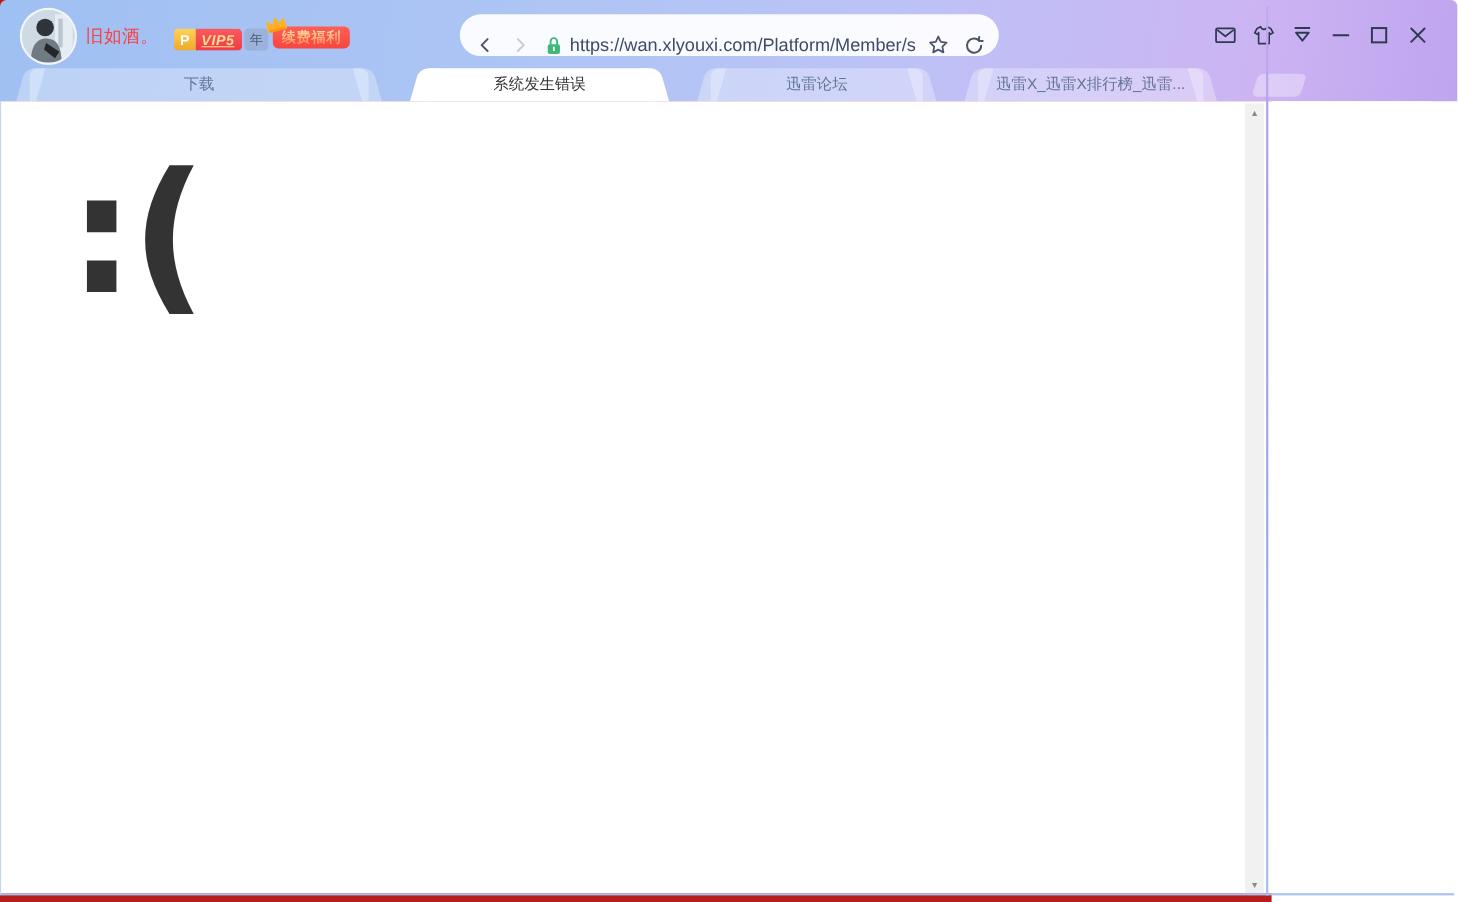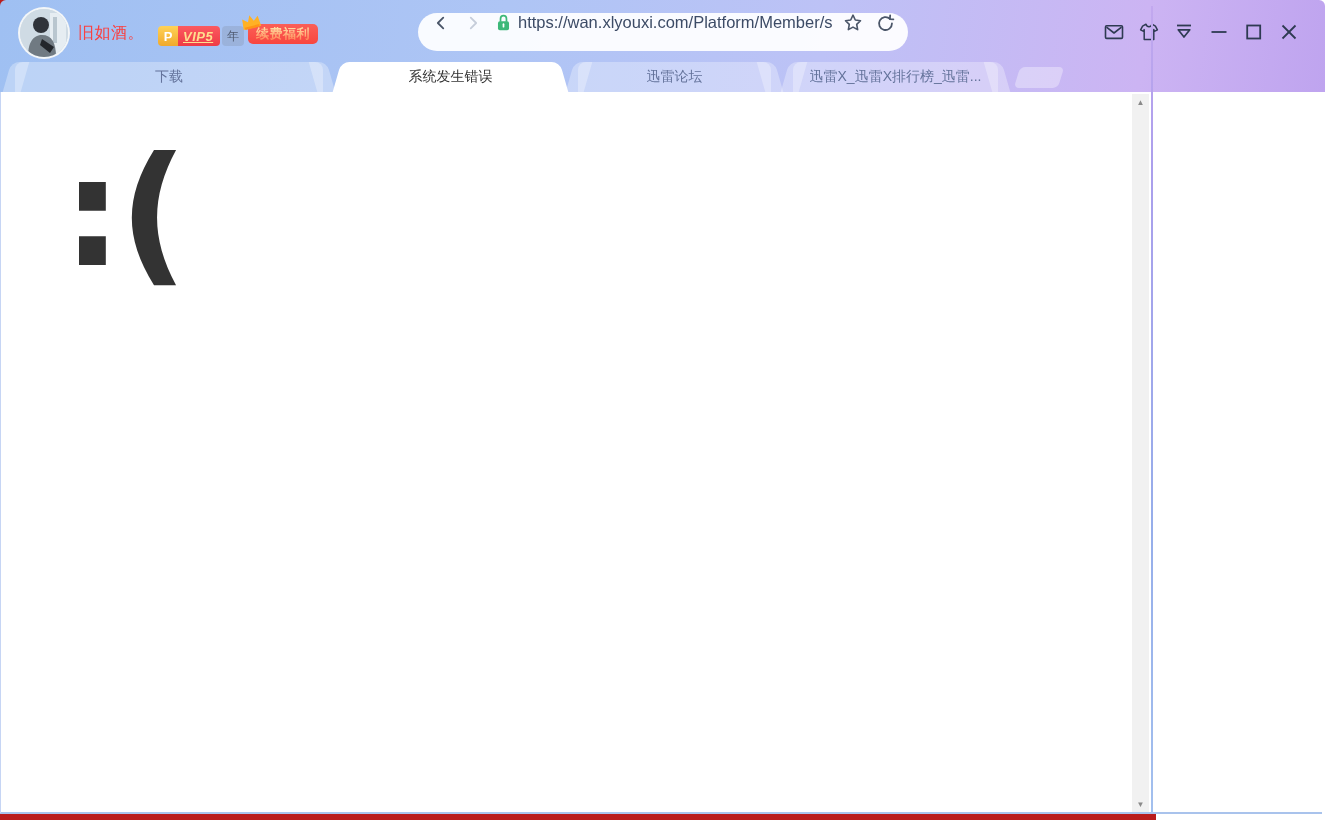--- a/index.html
+++ b/index.html
@@ -27,31 +27,31 @@
     background:rgba(130,142,165,.30); color:#4f5a70; font-size:12px; display:flex; align-items:center; }
 
   .renew-btn { position:absolute; left:248px; top:24px; height:20px; padding:0 8px; border:none; border-radius:5px;
     background:linear-gradient(180deg,#fb5f57,#f8463f); cursor:pointer; display:flex; align-items:center; }
   .renew-btn span { font-size:13px; font-weight:bold; letter-spacing:.5px;
     background:linear-gradient(180deg,#ffe3a8 10%,#ff8050 90%); -webkit-background-clip:text; background-clip:text; color:transparent; }
   .crown { position:absolute; left:-9px; top:-12px; transform:rotate(-14deg); }
 
   
   .urlbar { position:absolute; left:418px; top:13px; width:490px; height:38px; border-radius:19px;
-    background:rgba(255,255,255,.93); display:flex; align-items:flex-start; padding:0 13px; }
+    background:rgba(255,255,255,.93); display:flex; align-items:flex-end; padding:0 13px; }
   .nav-btn { width:20px; height:20px; display:flex; align-items:center; justify-content:center; cursor:pointer; flex:0 0 auto; }
   .urlbar .gap { flex:0 0 12px; }
   .url-text { flex:1 1 auto; overflow:hidden; white-space:nowrap; font-size:16.5px; color:#3c4b66; margin:0 6px 0 6px; }
 
   
   .chrome-right { position:absolute; top:22px; right:26px; display:flex; gap:15px; }
   .cicon { width:20px; height:20px; display:flex; align-items:center; justify-content:center; cursor:pointer; }
 
   
-  .tabstrip { position:absolute; left:4px; bottom:0; height:30px; display:flex; }
+  .tabstrip { position:absolute; left:16px; bottom:0; height:30px; display:flex;gap:28px; }
   .tab { position:relative; height:30px; display:flex; align-items:center; justify-content:center; cursor:pointer; }
   .tab .shape { position:absolute; top:0; bottom:0; left:11px; right:11px; background:rgba(255,255,255,.30); border-radius:8px 8px 0 0; }
   .tab .shape::before,.tab .shape::after { content:""; position:absolute; top:0; bottom:0; width:18px; background:inherit; }
   .tab .shape::before { left:-8px; transform:skewX(-16deg); border-radius:8px 0 0 0; }
   .tab .shape::after  { right:-8px; transform:skewX(16deg);  border-radius:0 8px 0 0; }
   .tab.active .shape { background:#fff; }
   .tab-label { position:relative; z-index:1; font-size:14px; color:#64739b; max-width:86%; overflow:hidden; white-space:nowrap; }
   .tab.active .tab-label { color:#333; }
   .w1{width:330px} .w2{width:233px} .w3{width:215px} .w4{width:227px} .w5{width:228px}
   .newtab-btn { position:relative; align-self:center; margin-left:8px; width:44px; height:21px;

